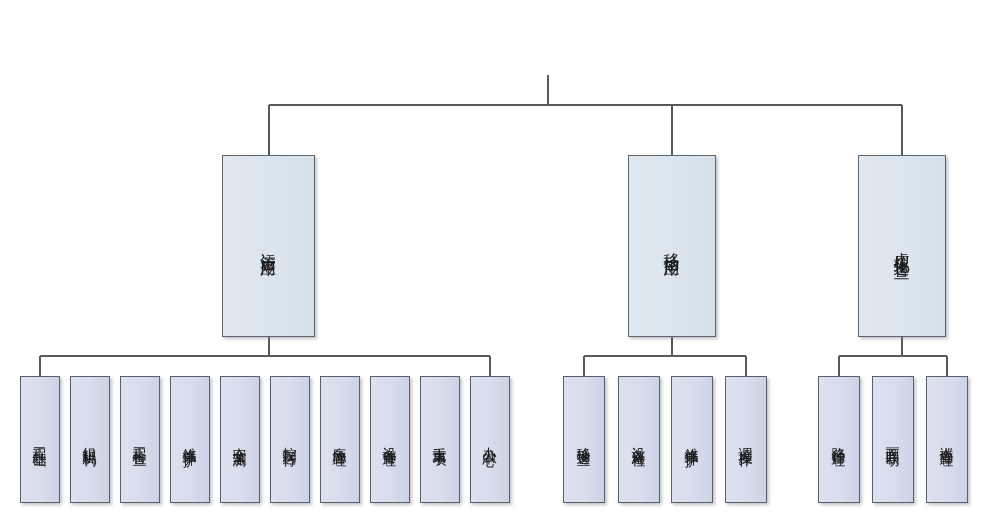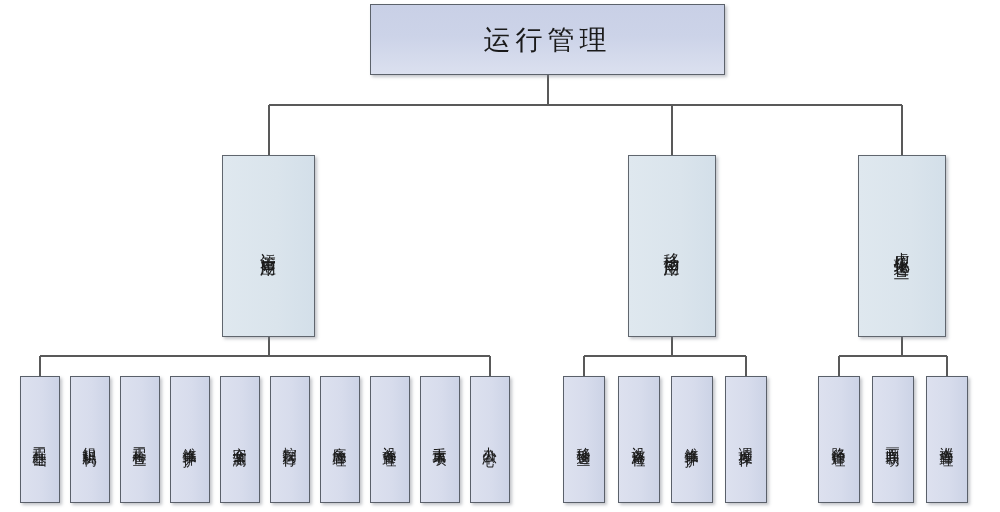--- a/index.html
+++ b/index.html
@@ -111,23 +111,20 @@
         <line x1="584" y1="356" x2="746" y2="356"></line>
         <line x1="584" y1="356" x2="584" y2="376"></line>
         <line x1="746" y1="356" x2="746" y2="376"></line>
         <line x1="902" y1="337" x2="902" y2="356"></line>
         <line x1="839" y1="356" x2="947" y2="356"></line>
         <line x1="839" y1="356" x2="839" y2="376"></line>
         <line x1="947" y1="356" x2="947" y2="376"></line>
       </g>
   </svg>
 
-  <div class="node node-root" id="node-root" style="left: 370px; top: 4px; width: 355px; height: 71px;">
-    <span class="node-label">运行管理</span>
-  </div>
 
   <div id="branch-nodes">
       <div class="node node-branch" style="left: 222px; top: 155px; width: 93px; height: 182px;">
         <span class="node-label">运管应用</span>
       </div>
       <div class="node node-branch" style="left: 628px; top: 155px; width: 88px; height: 182px;">
         <span class="node-label">移动应用</span>
       </div>
       <div class="node node-branch" style="left: 858px; top: 155px; width: 88px; height: 182px;">
         <span class="node-label">虚拟化巡查</span>

